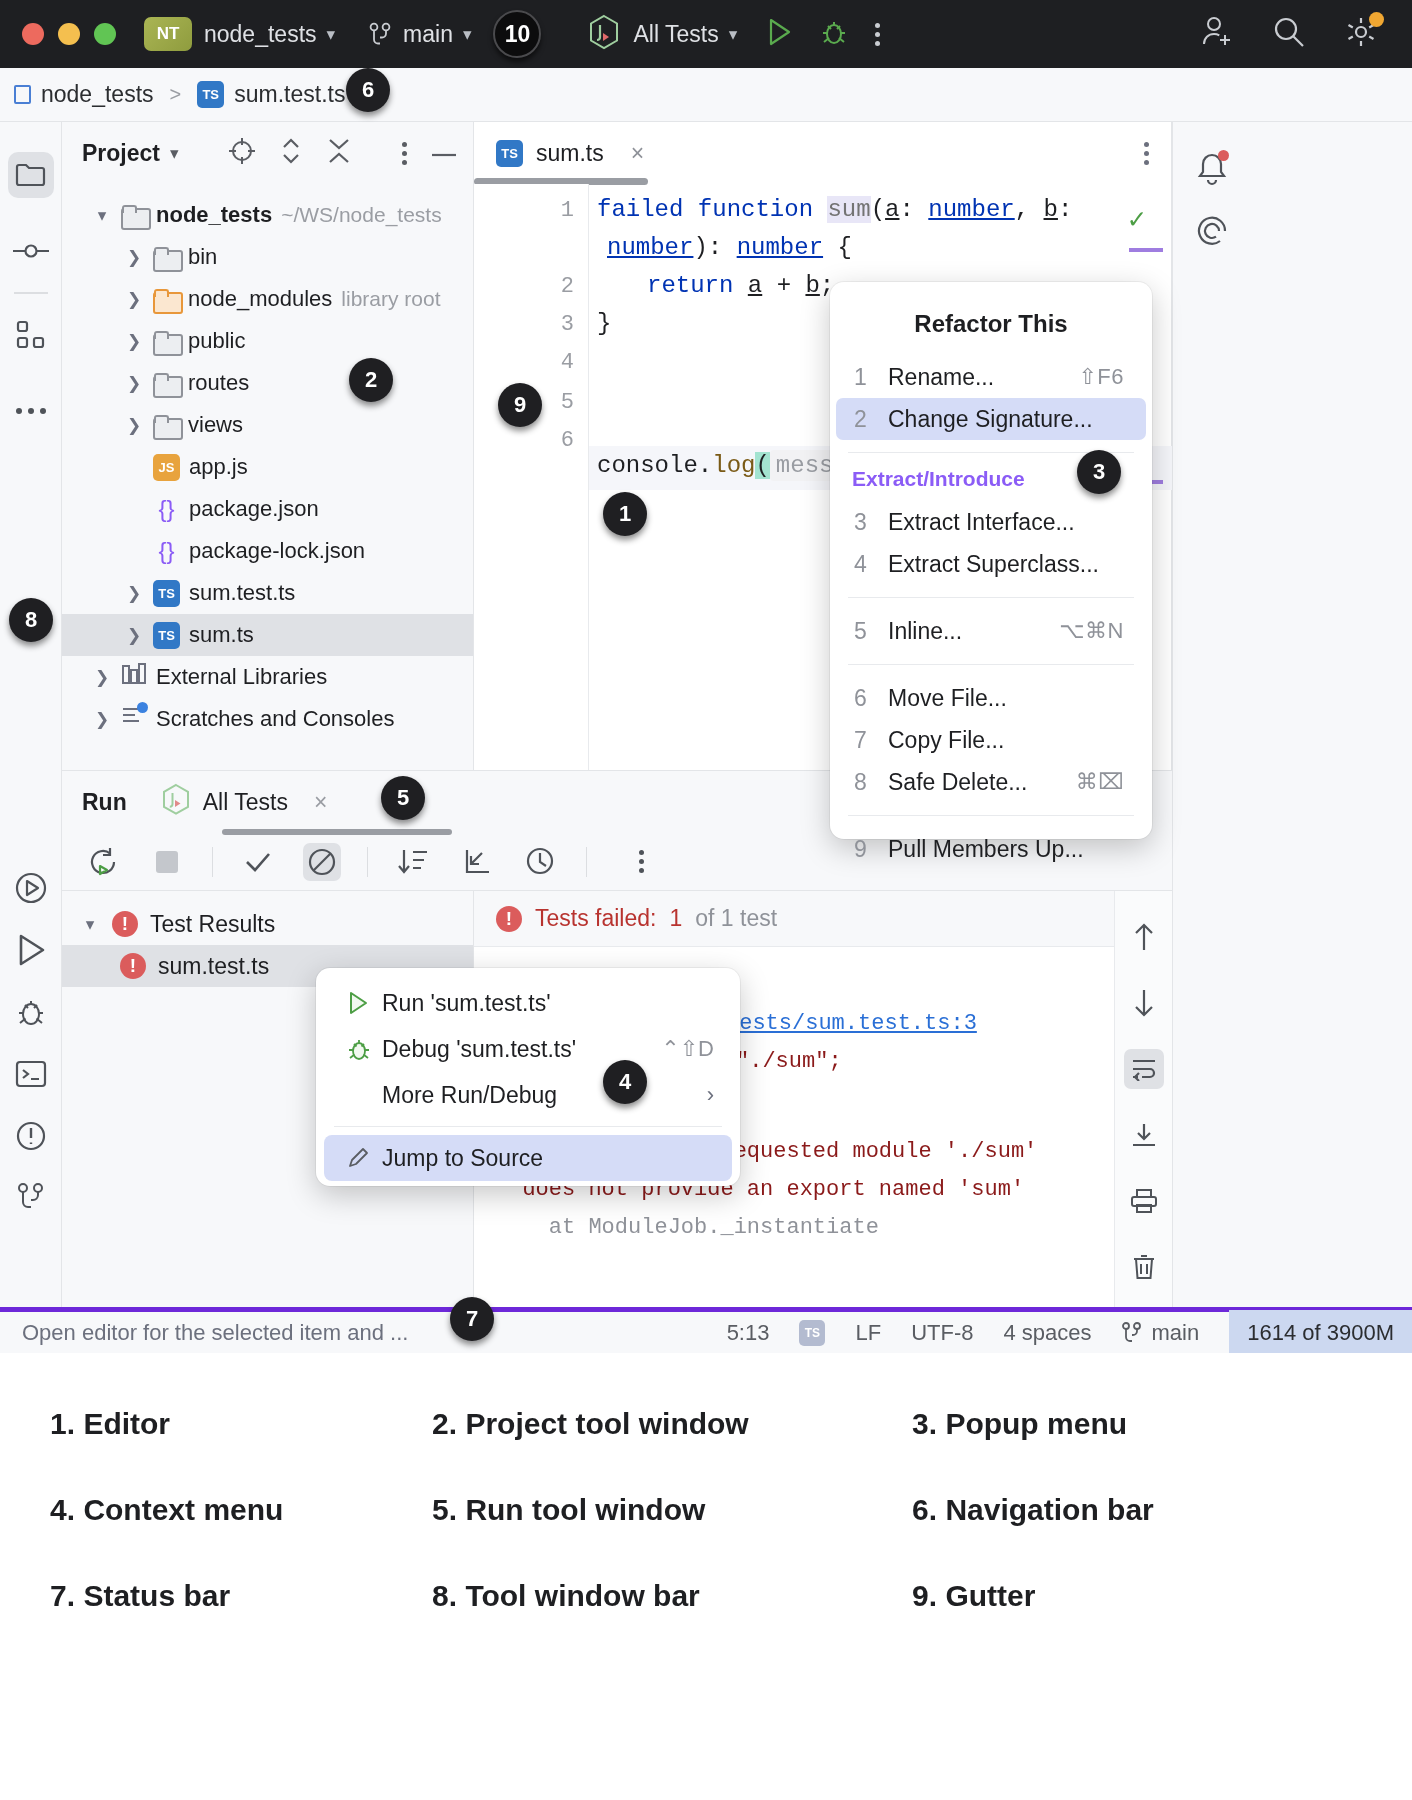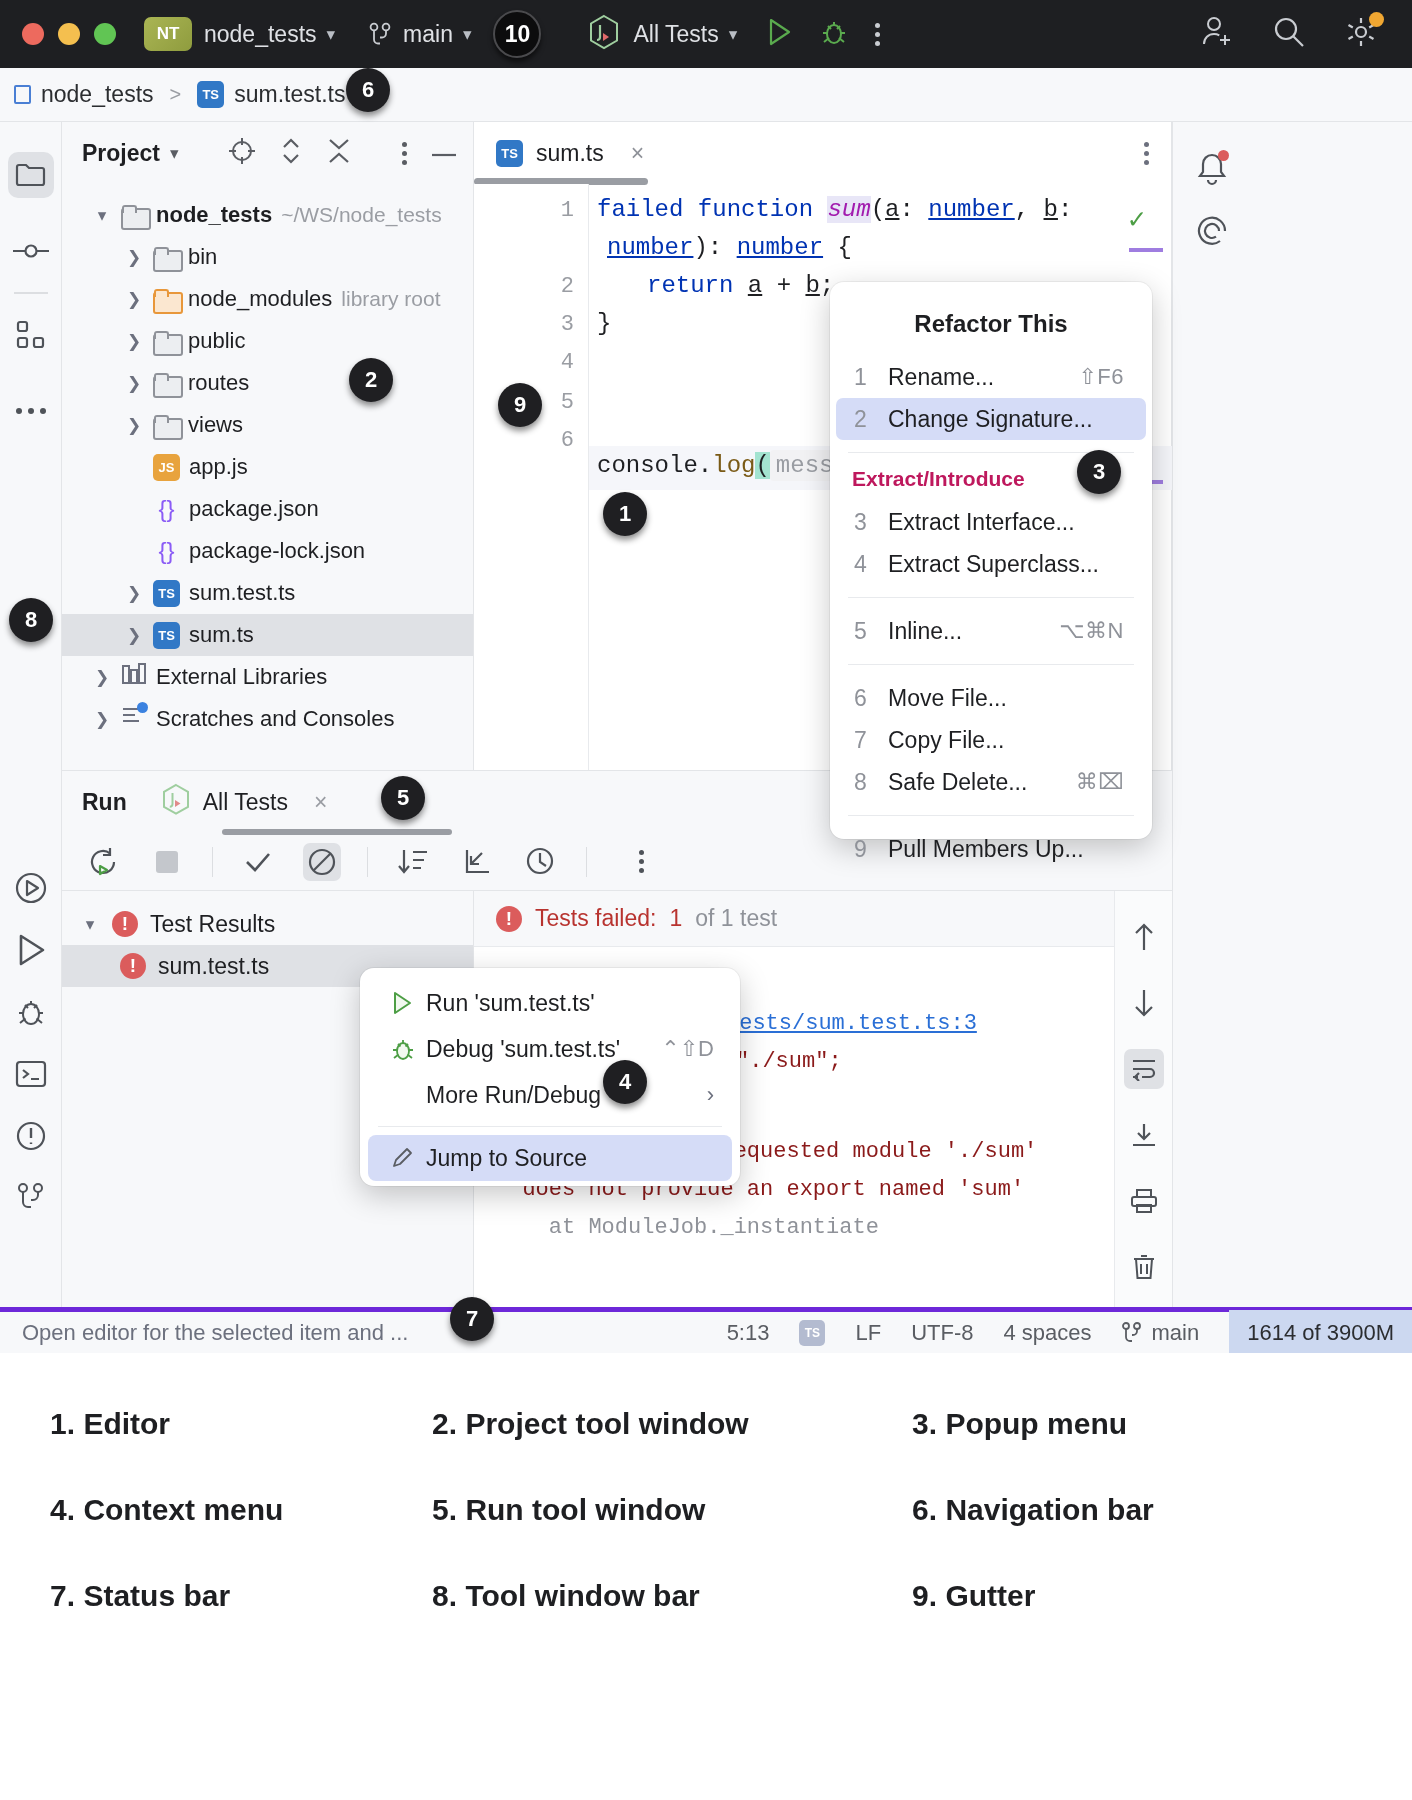--- a/index.html
+++ b/index.html
@@ -127,21 +127,21 @@
   .ed-kebab i { width:5px;height:5px;border-radius:50%;background:#6c707e;display:block; }
   .ed-underline { position:absolute; left:0; top:56px; width:174px; height:7px; background:#9a9da3; border-radius:4px; }
 
   .ed-body { position: relative; height: 586px; display: flex; }
   .gutter { width: 115px; background:#ffffff; border-right:1px solid #e8eaed; position: relative; }
   .gnum { position:absolute; right: 14px; font-size: 22px; color: #9a9da3;
           font-family: "Liberation Mono", monospace; }
   .code { flex:1; position: relative; font-family: "Liberation Mono", monospace; font-size: 24px; padding-left: 8px; }
   .cl { position: absolute; white-space: pre; }
   .kw { color: #0033b3; }
-  .fnname { color:#a21caf; font-style: italic; background:#e8e6f7; }
+  .fnname { color:#737373; background:#e8e6f7; }
   .param { color:#1e1f22; text-decoration: underline; }
   .ty { color:#0033b3;text-decoration:underline; }
   .plain { color:#1e1f22; }
   .method { color: #7a5a16; }
   .paren-hl { background: #a3e3d0; }
   .hint { background:#f2f2f4; color:#9a9da3; border-radius:4px; padding: 2px 6px; }
   .current-line { position:absolute; left:0; top:262px; width:698px; height:44px; background:#f5f6fa; }
   .check-mark { position:absolute; right: 26px; top: 18px; color:#4d9e45; font-size: 28px; }
   .err-stripe { position:absolute; right:8px; width:34px; height:4px; background:#9f7de0; }
 
@@ -151,21 +151,21 @@
     background: #ffffff; border-radius: 14px;
     box-shadow: 0 9px 30px rgba(0,0,0,.22), 0 0 0 1px rgba(0,0,0,.05);
     z-index: 60; padding: 6px 0;
   }
   .rp-title { text-align:center; font-size: 24px; font-weight: bold; color:#1e1f22; padding: 22px 0 18px; }
   .rp-item { height: 42px; display:flex; align-items:center; padding: 0 22px 0 18px; font-size: 23px; color:#1e1f22; margin: 0 6px; border-radius:7px;}
   .rp-item.sel { background: #d5dcf7; }
   .rp-num { width: 34px; color:#8f9299; font-size: 23px; }
   .rp-sc { margin-left:auto; color:#8f9299; font-size: 22px; letter-spacing:.5px; }
   .rp-sep { height:1px; background:#e8eaed; margin: 12px 18px; }
-  .rp-group { font-size: 21px; font-weight:bold; color:#be185d; padding: 2px 0 10px 22px; }
+  .rp-group { font-size: 21px; font-weight:bold; color:#8b5cf6; padding: 2px 0 10px 22px; }
 
   
   .run-tw {
     position: absolute; left: 62px; top: 770px; width: 1110px; height: 537px;
     background:#f7f8fa; border-top: 1px solid #e3e5e8;
   }
   .run-head { height: 62px; display:flex; align-items:center; padding-left: 20px; position:relative; }
   .run-label { font-size: 23px; font-weight:bold; color:#1e1f22; }
   .run-tab { display:flex; align-items:center; gap:12px; margin-left: 34px; font-size:23px; color:#1e1f22;}
   .run-tab .x { color:#9a9da3; font-size:23px; margin-left:14px; }
@@ -195,24 +195,24 @@
   .cons-side {
     position:absolute; right:0; top:0; width:58px; height:417px;
     display:flex; flex-direction:column; align-items:center; gap: 26px; padding-top: 26px;
     border-left:1px solid #e8eaed; background:#fafbfc;
   }
   .cs-btn { width:40px;height:40px;display:flex;align-items:center;justify-content:center;border-radius:7px;}
   .cs-btn.active { background:#dfe1e5; }
 
   
   .ctx-menu {
-    position:absolute; left: 316px; top: 968px; width: 380px; height: 218px;
+    position:absolute; left: 316px; top: 968px; width: 424px; height: 218px;
     background:#fff; border-radius:14px;
     box-shadow: 0 9px 30px rgba(0,0,0,.22), 0 0 0 1px rgba(0,0,0,.05);
-    z-index: 70; padding: 12px 0; margin-left: 44px;
+    z-index: 70; padding: 12px 0;
   }
   .cm-item { height: 46px; display:flex; align-items:center; padding: 0 18px 0 22px; font-size: 23px; color:#1e1f22; margin: 0 8px; border-radius: 8px;}
   .cm-item.sel { background:#d5dcf7; }
   .cm-ico { width: 36px; display:flex; align-items:center; }
   .cm-sc { margin-left:auto; color:#8f9299; font-size: 22px; }
   .cm-arrow { margin-left:auto; color:#6c707e; font-size: 22px; }
   .cm-sep { height:1px; background:#e8eaed; margin: 8px 18px; }
 
   
   .right-strip {

